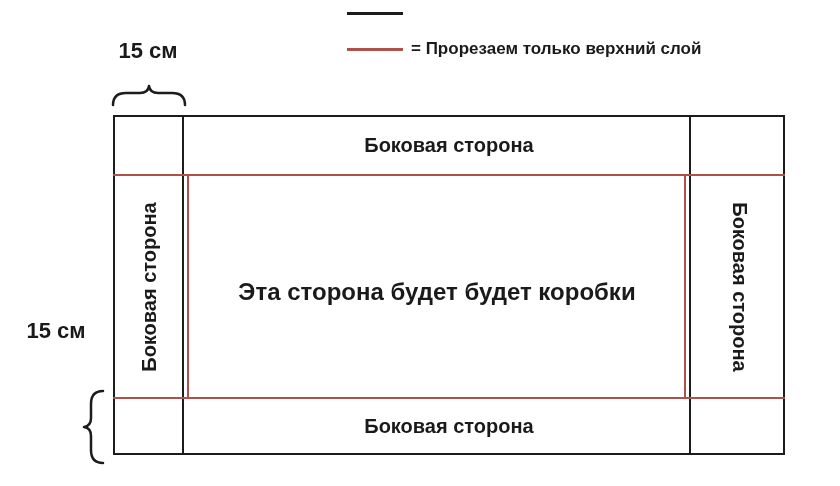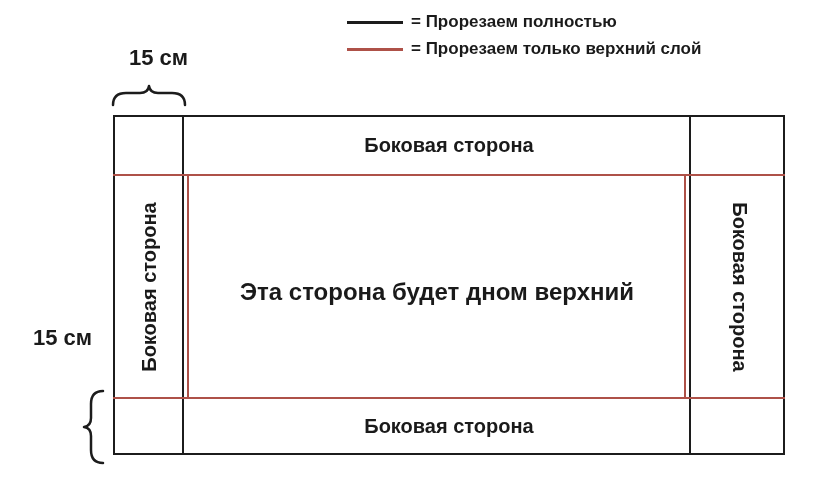--- a/index.html
+++ b/index.html
@@ -7,21 +7,21 @@
   body { font-family:"Liberation Sans", sans-serif; color:#1a1a1a; }
   .stage { position:relative; width:840px; height:486px; background:#ffffff; overflow:hidden; }
   .abs { position:absolute; }
 
   
   .legend-item { display:flex; align-items:center; gap:8px; }
   .legend-swatch { display:inline-block; width:56px; height:3px; }
   .legend-text { font-size:17px; font-weight:700; white-space:nowrap; }
 
   
-  .dim-label { font-size:22px; font-weight:700; text-align:right;margin-top:7px; }
+  .dim-label { font-size:22px; font-weight:700; text-align:center; }
 
   
   .outer-rect { border:2px solid var(--cut-full,#1c1c1c); background:transparent; }
   .v-line-black { width:2px; background:var(--cut-full,#1c1c1c); }
   .h-line-red { height:2px; background:var(--cut-top,#ae5148); }
   .v-line-red { width:2px; background:var(--cut-top,#ae5148); }
 
   
   .side-label { font-size:20px; font-weight:700; white-space:nowrap; }
   .strip-center { display:flex; align-items:center; justify-content:center; }
@@ -29,21 +29,20 @@
   .rot-right { transform:translate(-50%,-50%) rotate(90deg); }
   .center-label { font-size:24px; font-weight:700; white-space:nowrap; transform:translate(-50%,-50%); }
 </style>
 </head>
 <body>
 
 <div class="stage">
 
   <div class="abs legend-item" style="left:347px; top:12px;">
     <span class="legend-swatch" style="background-color: rgb(28, 28, 28);"></span>
-    <span class="legend-text">= Прорезаем полностью</span>
   </div>
   <div class="abs legend-item" style="left:347px; top:39px;">
     <span class="legend-swatch" style="background-color: rgb(174, 81, 72);"></span>
     <span class="legend-text">= Прорезаем только верхний слой</span>
   </div>
 
   <div class="abs dim-label" style="left:108px; top:38px; width:80px;">15 см</div>
   <svg class="abs" style="left:110px; top:84px;" width="78" height="24" viewBox="0 0 78 24">
     <path d="M3 21 Q3 9 16 9 L30 9 Q38 9 39 2 Q40 9 48 9 L62 9 Q75 9 75 21" fill="none" stroke="#1c1c1c" stroke-width="2.5" stroke-linecap="round" stroke-linejoin="round"></path>
   </svg>
@@ -66,15 +65,15 @@
 
   <div class="abs strip-center" style="left:113px; top:115px; width:672px; height:60px;">
     <span class="side-label">Боковая сторона</span>
   </div>
   <div class="abs strip-center" style="left:113px; top:398px; width:672px; height:57px;">
     <span class="side-label">Боковая сторона</span>
   </div>
   <div class="abs side-label rot-left" style="left:149px; top:287px;">Боковая сторона</div>
   <div class="abs side-label rot-right" style="left:739px; top:287px;">Боковая сторона</div>
 
-  <div class="abs center-label" style="left:437px; top:292px;">Эта сторона будет дном верхний</div>
+  <div class="abs center-label" style="left:437px; top:292px;">Эта сторона будет будет коробки</div>
 
 </div>
 
 </body></html>

